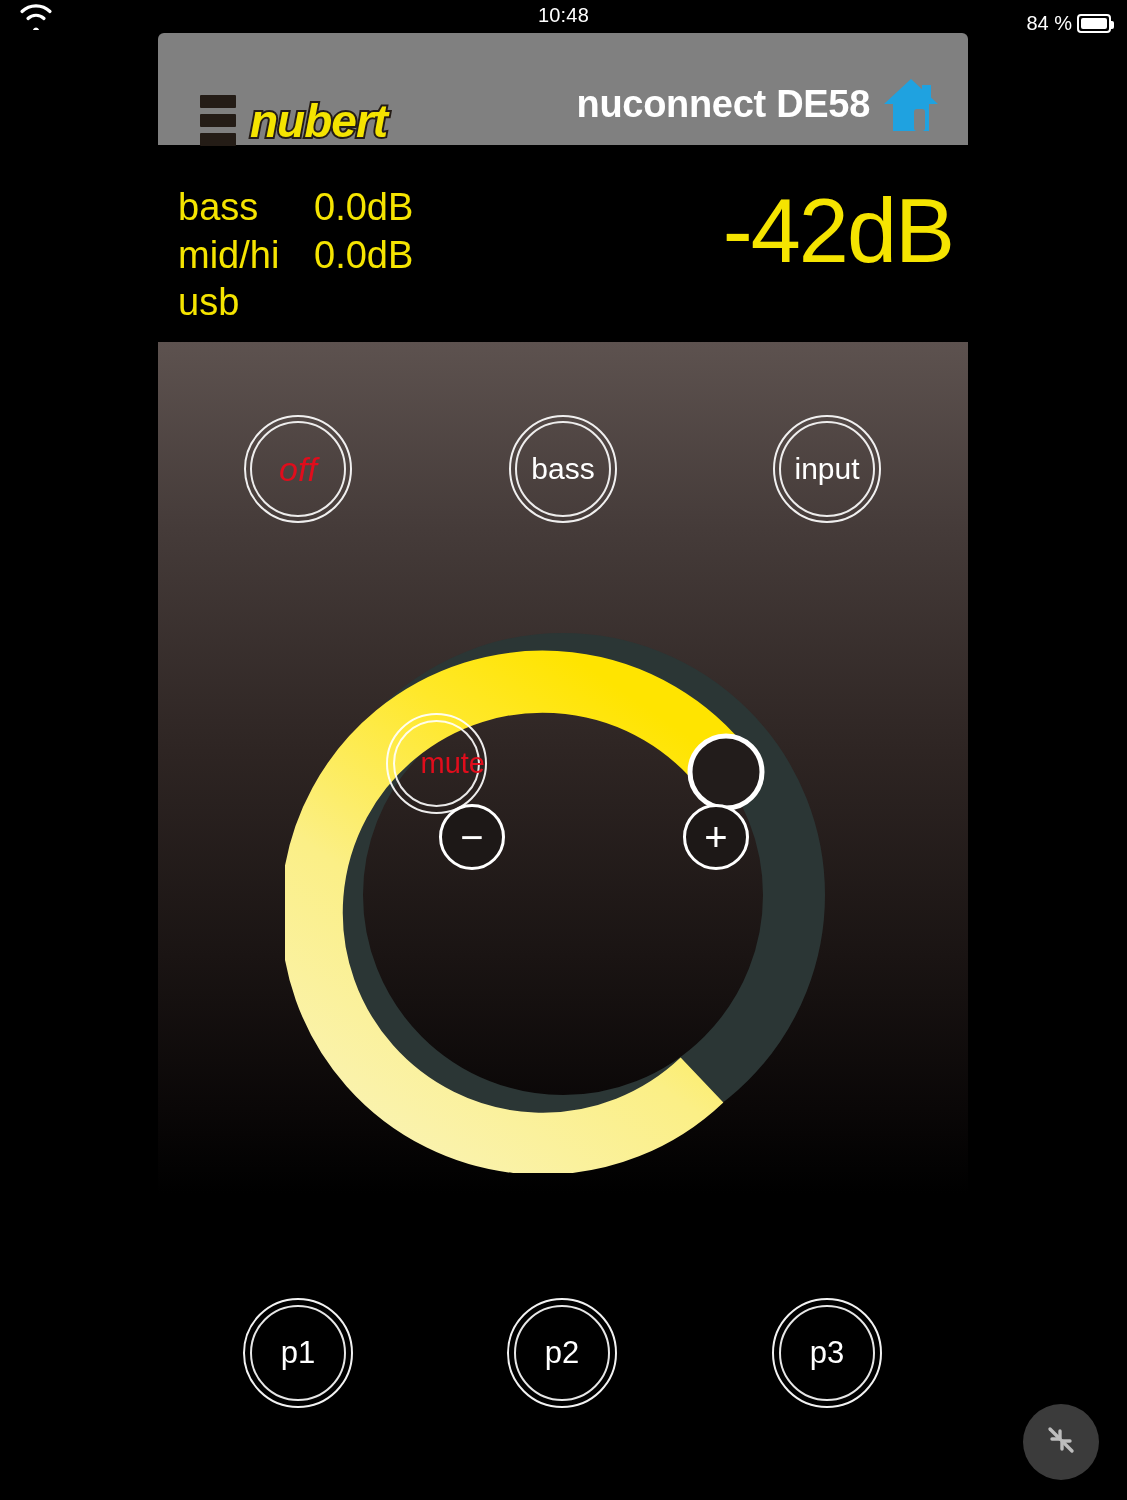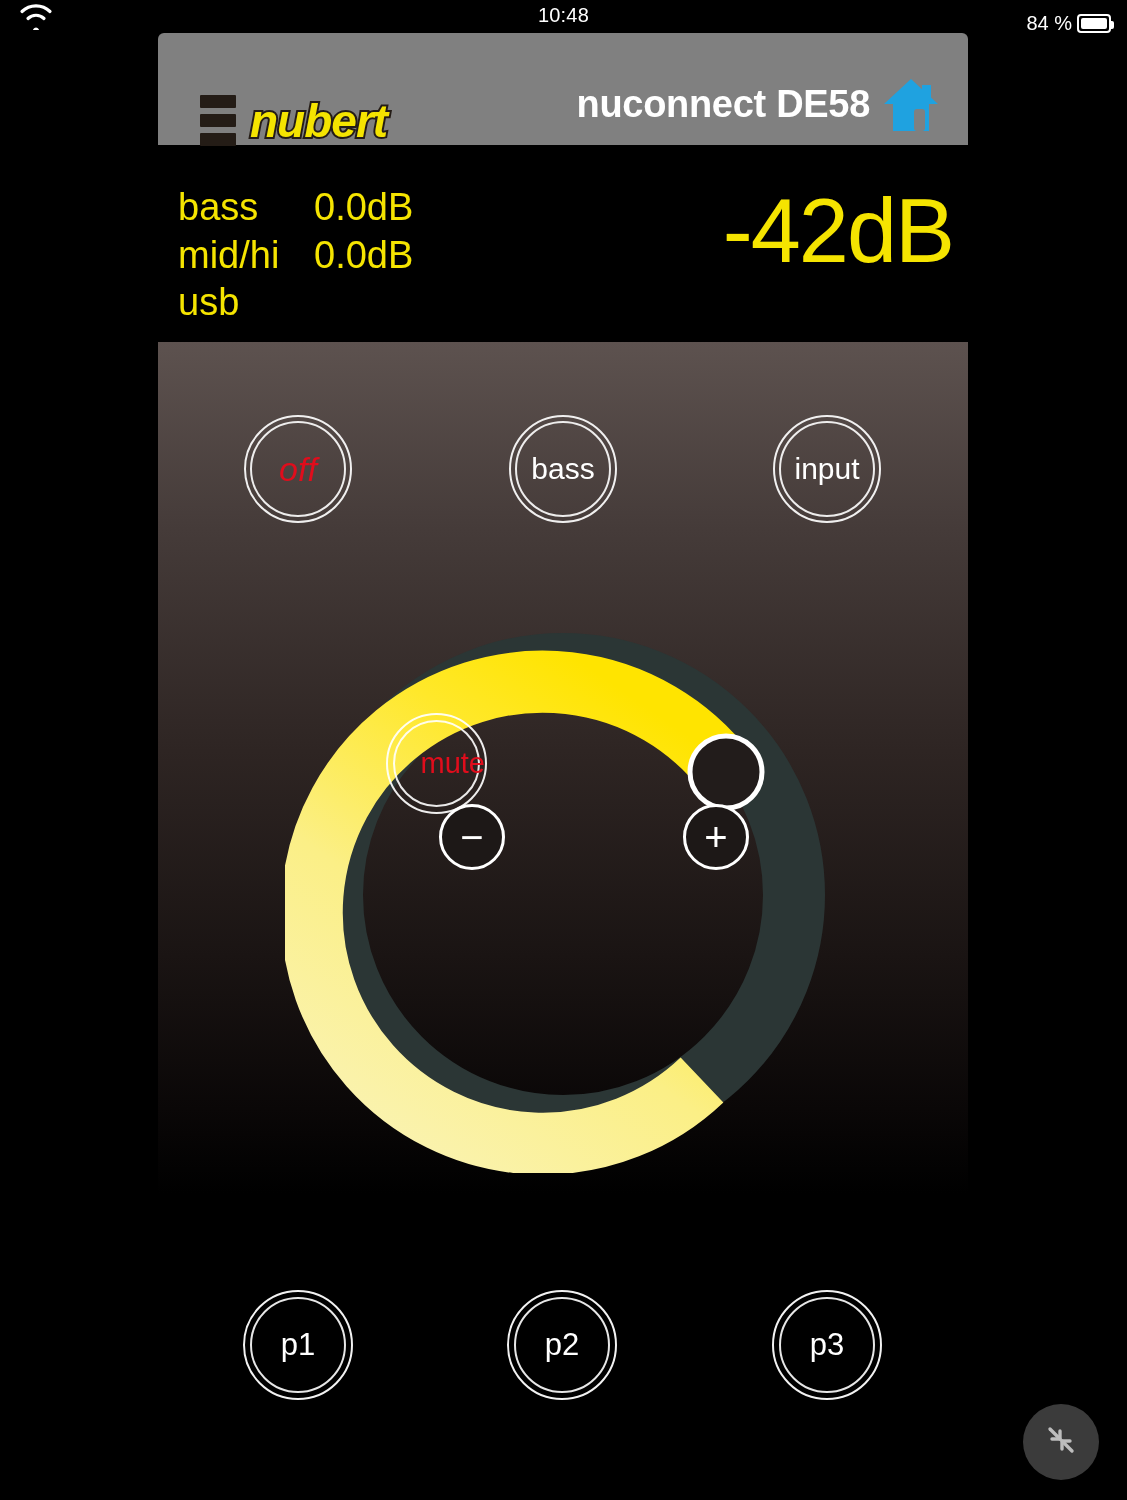--- a/index.html
+++ b/index.html
@@ -101,21 +101,21 @@
     background:#1d1817; border:3px solid #fff;
     display:flex; align-items:center; justify-content:center;
     color:#fff; font-size:40px; line-height:1; font-weight:300;
   }
   .btn-minus { left:281px; top:462px; }
   .btn-plus  { left:525px; top:462px; }
 
   
   .presets { position:absolute; left:158px; top:1290px; width:810px; height:120px; }
   .preset {
-    position:absolute; top:0; width:110px; height:110px; border-radius:50%;
+    position:absolute; top:8px; width:110px; height:110px; border-radius:50%;
     border:2px solid rgba(255,255,255,.95);
     display:flex; align-items:center; justify-content:center;
     color:#fff; font-size:31px;
   }
   .preset:before {
     content:""; position:absolute; left:5px; top:5px; right:5px; bottom:5px;
     border-radius:50%; border:2px solid rgba(255,255,255,.9);
   }
   .preset span { position:relative; z-index:2; }
   .p-1 { left:85px; }

